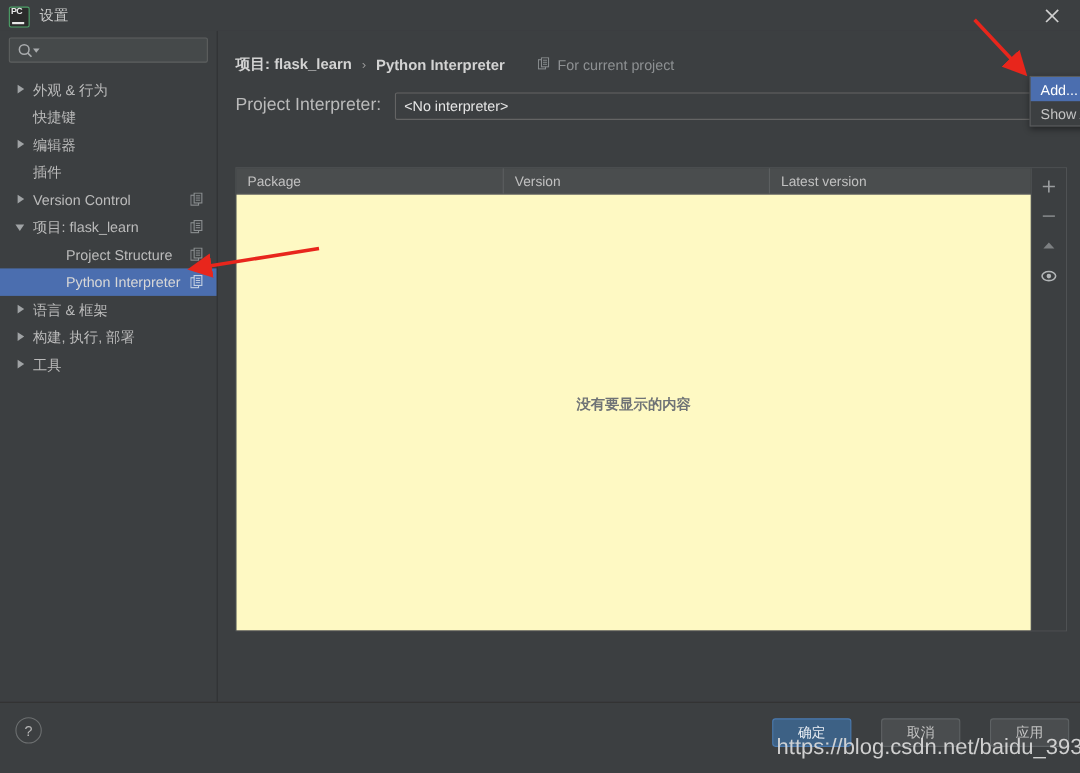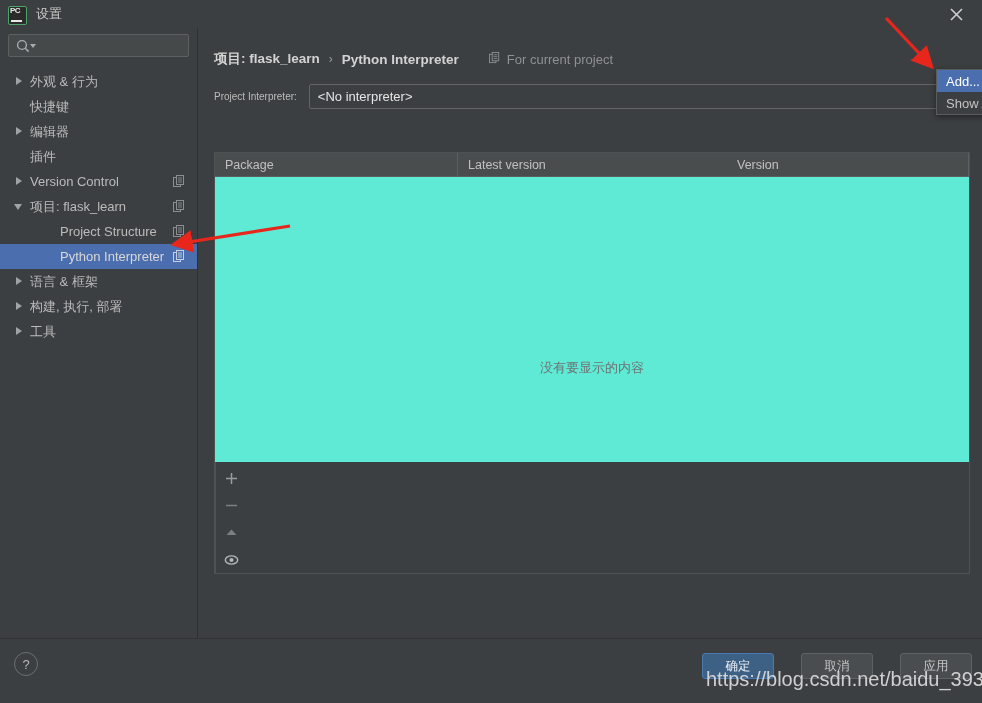--- a/index.html
+++ b/index.html
@@ -199,21 +199,21 @@
   }
   .crumb-scope .scope-ic { margin-right: 6px; }
 
   .interp-row {
     display: flex;
     align-items: center;
     margin-top: 9px;
     height: 26px;
   }
   .interp-label {
-    font-size: 10px;
+    font-size: 16px;
     color: #bbbbbb;
     margin-right: 12px;
   }
   .combo {
     flex: 1;
     height: 25px;
     border: 1px solid #646464;
     border-radius: 2px;
     background: #3c3f41;
     display: flex;
@@ -241,21 +241,20 @@
   .table-wrap {
     position: absolute;
     left: 16px;
     right: 12px;
     top: 124px;
     bottom: 64px;
     display: flex;
     border: 1px solid #4f5254;
     box-sizing: border-box;
     background: #3c3f41;
-    flex-direction: column;
   }
   .table-main {
     flex: 1;
     min-width: 0;
     display: flex;
     flex-direction: column;
     position: relative;
   }
   .thead {
     display: flex;
@@ -271,21 +270,22 @@
     padding-left: 10px;
     box-sizing: border-box;
     border-right: 1px solid #5c5f60;
   }
   .th.c0 { width: 243px; }
   .th.c1 { width: 242px; }
   .th.c2 { flex: 1; border-right: none; }
   .tbody {
     flex: 1;
     position: relative;
-    background: #5eead4;
+    background: #fef9c3;
+    font-weight: bold;
   }
   .empty-msg {
     position: absolute;
     left: 0; right: 0;
     top: 182px;
     text-align: center;
     font-size: 13px;
     color: #6f7376;
   }
   .table-toolbar {
@@ -555,22 +555,22 @@
         <div class="combo">
           <span class="combo-value">&lt;No interpreter&gt;</span>
           <span class="combo-arrow"></span>
         </div>
       </div>
 
       <div class="table-wrap">
         <div class="table-main">
           <div class="thead">
             <div class="th c0">Package</div>
+            <div class="th c1">Version</div>
             <div class="th c2">Latest version</div>
-            <div class="th c1">Version</div>
           </div>
           <div class="tbody">
             <div class="empty-msg">没有要显示的内容</div>
           </div>
         </div>
         <div class="table-toolbar">
           <div class="tb-btn">
             <svg width="13" height="13" viewBox="0 0 13 13">
               <line x1="6.5" y1="1" x2="6.5" y2="12" stroke="#9a9d9f" stroke-width="1.5"></line>
               <line x1="1" y1="6.5" x2="12" y2="6.5" stroke="#9a9d9f" stroke-width="1.5"></line>

